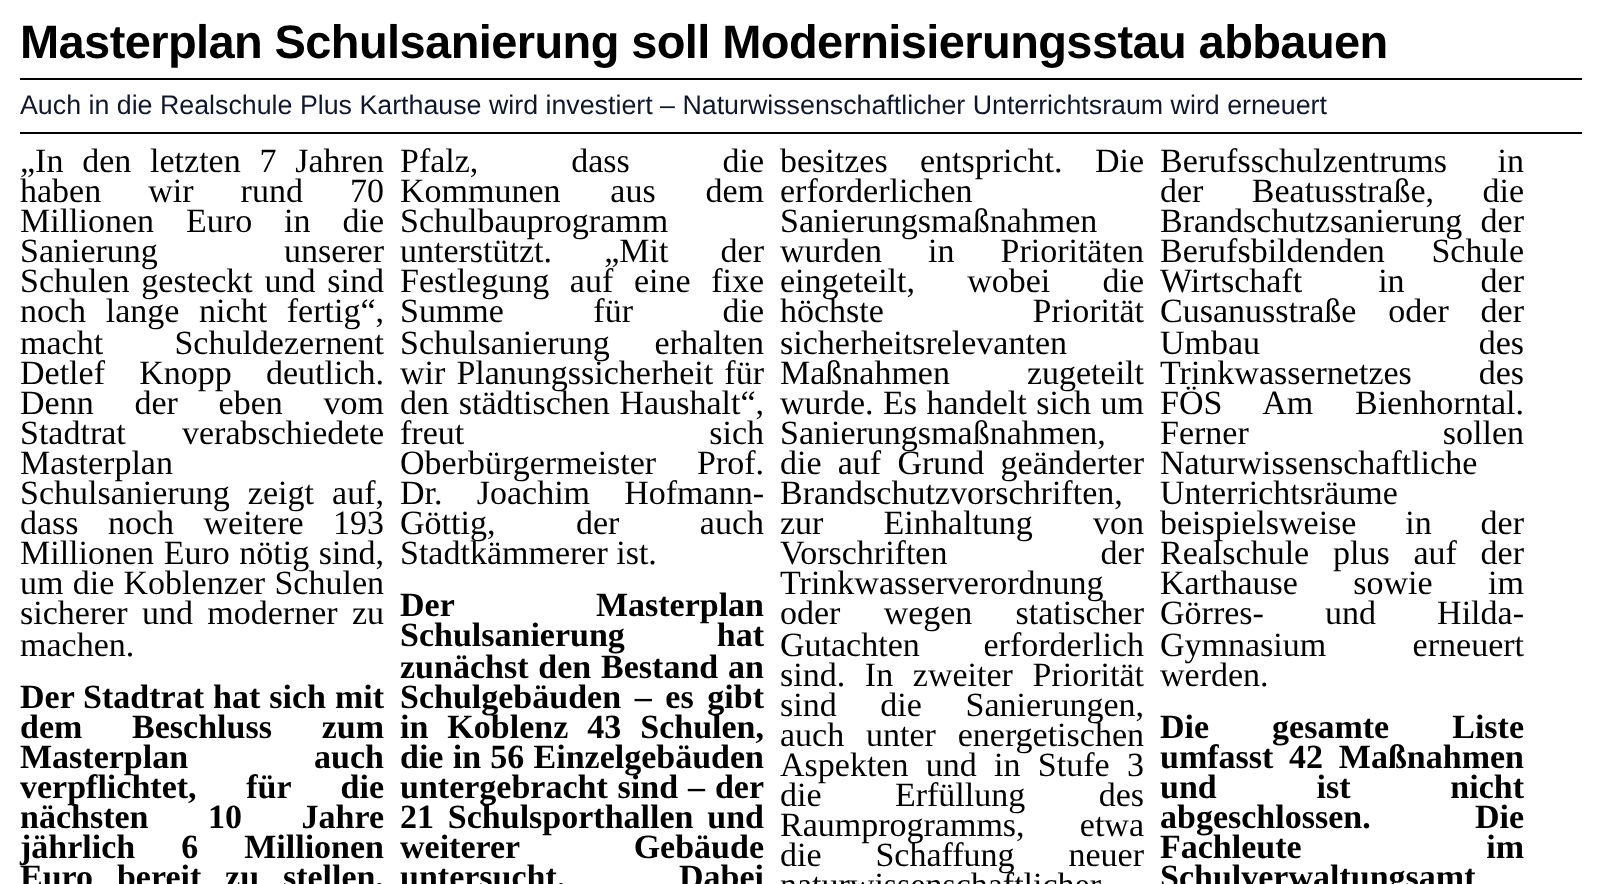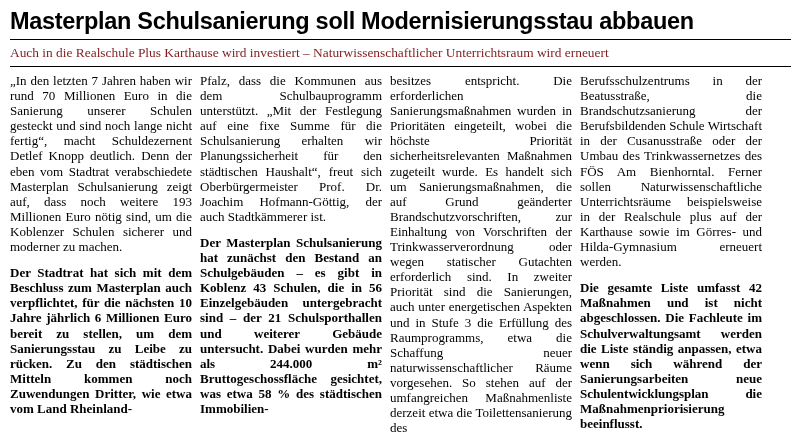--- a/index.html
+++ b/index.html
@@ -30,24 +30,24 @@
     color: #000;
     margin: 2px 0 0 0;
     white-space: nowrap;
   }
   .rule {
     border: none;
     border-top: 1px solid #000;
     margin: 5px 0 4px 0;
   }
   .subhead {
-    font-family: Liberation Serif, serif;
+    font-family: Liberation Sans, sans-serif;
     font-size: 13.4px;
     line-height: 17px;
-    color: #7f1d1d;
+    color: #0f172a;
     margin: 0 0 5px 0;
     white-space: nowrap;
   }
   .rule2 {
     border: none;
     border-top: 1px solid #000;
     margin: 4px 0 6px 0;
   }
   .columns {
     display: flex;
@@ -58,21 +58,21 @@
     width: 190px;
     padding-right: 8px;
     box-sizing: border-box;
   }
   .col + .col {
     border-left: none;
   }
   .col p {
     margin: 0;
     font-family: "Liberation Serif", serif;
-    font-size: 13px;
+    font-size: 17px;
     line-height: 15.1px;
     text-align: justify;
     text-justify: inter-word;
     hyphens: manual;
     color: #000;
   }
   .col p + p {
     margin-top: 11px;
     font-weight: bold;
   }

